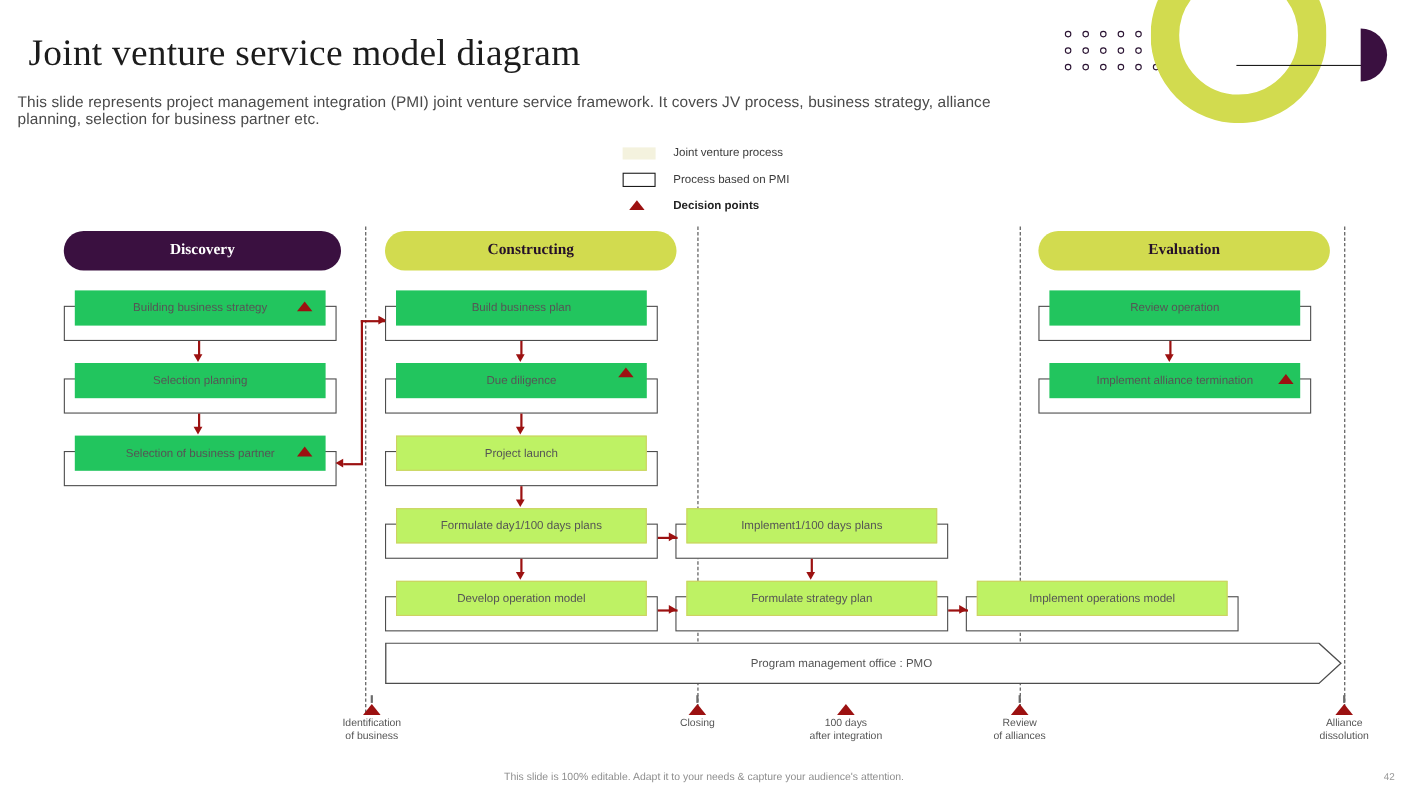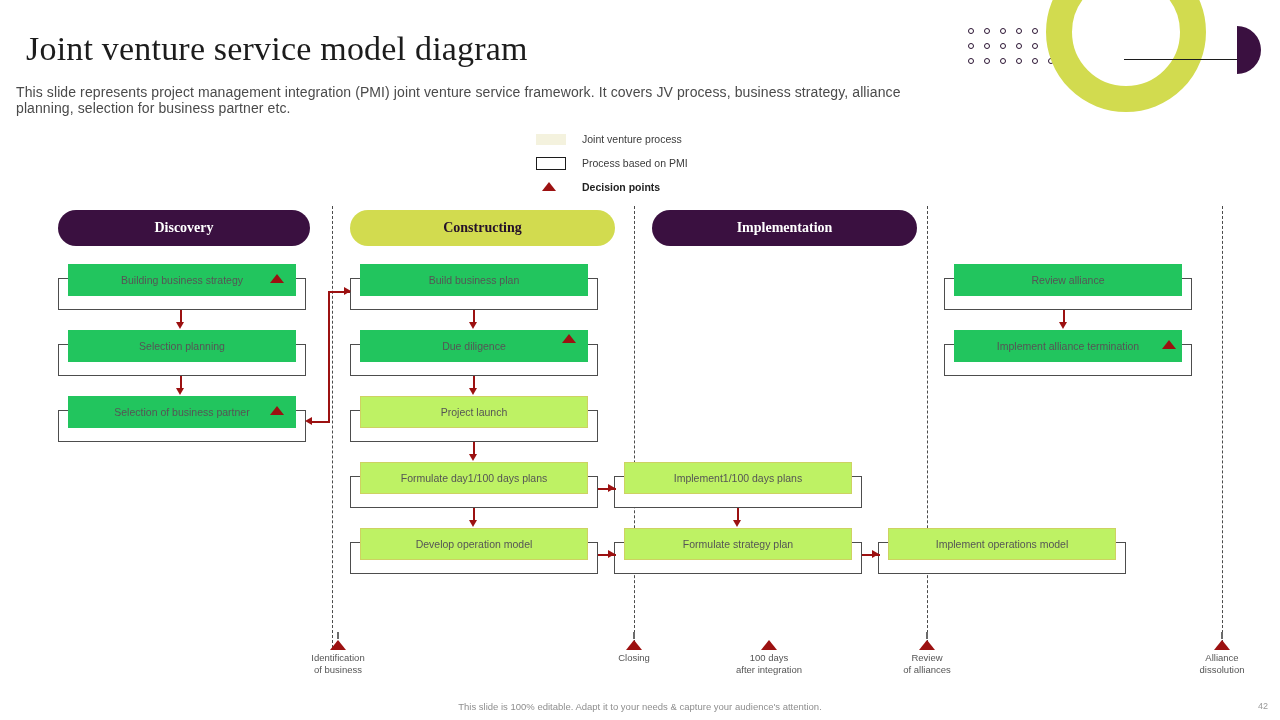--- a/index.html
+++ b/index.html
@@ -32,21 +32,21 @@
     border:26px solid #d2db4f;box-sizing:border-box;
     clip-path: polygon(0 0, 72% 0, 72% 28%, 100% 28%, 100% 100%, 0 100%);
   }
   .deco-line{position:absolute;left:174px;top:59px;width:120px;height:1px;background:#1c1c1c;}
   .halfcircle{
     position:absolute;left:287px;top:26px;width:24px;height:48px;
     background:#3a1040;border-radius:0 48px 48px 0;
   }
 
   
-  .legend{position:absolute;left:536px;top:130px;}
+  .legend{position:absolute;left:566px;top:130px;}
   .legend-row{display:flex;align-items:center;height:18px;margin-bottom:6px;}
   .legend-sw{width:30px;height:11px;margin-right:16px;flex:none;}
   .sw-jv{background:#f4f2de;}
   .sw-pmi{background:#ffffff;border:1.4px solid #1c1c1c;box-sizing:border-box;height:13px;}
   .sw-dec{position:relative;}
   .tri{
     width:0;height:0;border-left:7px solid transparent;border-right:7px solid transparent;
     border-bottom:9px solid #9c1111;
   }
   .legend-sw .tri{margin-left:6px;}
@@ -178,21 +178,21 @@
     <div class="legend-row">
       <div class="legend-sw sw-dec">
           <div class="tri"></div>
         </div>
       <div class="legend-label bold">Decision points</div>
     </div>
   </div>
 
   <div class="colhead ch-lime" style="left:350px;top:210px;width:265px;">Constructing</div>
   <div class="colhead ch-dark" style="left:58px;top:210px;width:252px;">Discovery</div>
-  <div class="colhead ch-dark" style="left:652px;top:210px;width:265px;">Implementation</div>
+  <div class="colhead ch-lime" style="left:944px;top:210px;width:265px;">Evaluation</div>
 
   <div class="vdash" style="left:332px;top:206px;height:442px;"></div>
   <div class="vdash" style="left:634px;top:206px;height:442px;"></div>
   <div class="vdash" style="left:927px;top:206px;height:442px;"></div>
   <div class="vdash" style="left:1222px;top:206px;height:442px;"></div>
 
   <div class="node jv" style="left:58px;top:264px;width:248px;">
     <div class="shadowbox"></div>
     <div class="facebox">Building business strategy</div>
     <div class="dec-tri" style="right:22px;top:10px;"></div>
@@ -260,37 +260,43 @@
   <div class="ar-v" style="left:737px;top:508px;height:14px;"></div>
   <div class="ah-down" style="left:733px;top:520px;"></div>
 
   <div class="ar-h" style="left:598px;top:488px;width:18px;"></div>
   <div class="ah-right" style="left:608px;top:484px;"></div>
   <div class="ar-h" style="left:598px;top:554px;width:18px;"></div>
   <div class="ah-right" style="left:608px;top:550px;"></div>
 
   <div class="node jv" style="left:944px;top:264px;width:248px;">
     <div class="shadowbox"></div>
-    <div class="facebox">Review alliance</div>
+    <div class="facebox">Review operation</div>
   </div>
   <div class="node jv" style="left:944px;top:330px;width:248px;">
     <div class="shadowbox"></div>
     <div class="facebox">Implement alliance termination</div>
     <div class="dec-tri" style="right:16px;top:10px;"></div>
   </div>
   <div class="ar-v" style="left:1063px;top:310px;height:14px;"></div>
   <div class="ah-down" style="left:1059px;top:322px;"></div>
 
   <div class="node pmi" style="left:878px;top:528px;width:248px;">
     <div class="shadowbox"></div>
     <div class="facebox">Implement operations model</div>
   </div>
   <div class="ar-h" style="left:862px;top:554px;width:18px;"></div>
   <div class="ah-right" style="left:872px;top:550px;"></div>
 
+  <div class="pmo">
+    <svg width="870" height="38" viewBox="0 0 870 38" aria-hidden="true">
+      <polygon points="0.7,0.7 849,0.7 869,19 849,37.3 0.7,37.3" fill="#ffffff" stroke="#4d4d4d" stroke-width="1.2"></polygon>
+    </svg>
+    <div class="pmo-label">Program management office : PMO</div>
+  </div>
 
   <div class="ms" style="left:338px;top:640px;">
     <div class="stem"></div>
     <div class="mtri"></div>
     <div class="mlabel">
       <div>Identification</div>
         <div>of business</div>
     </div>
   </div>
   <div class="ms" style="left:634px;top:640px;">

